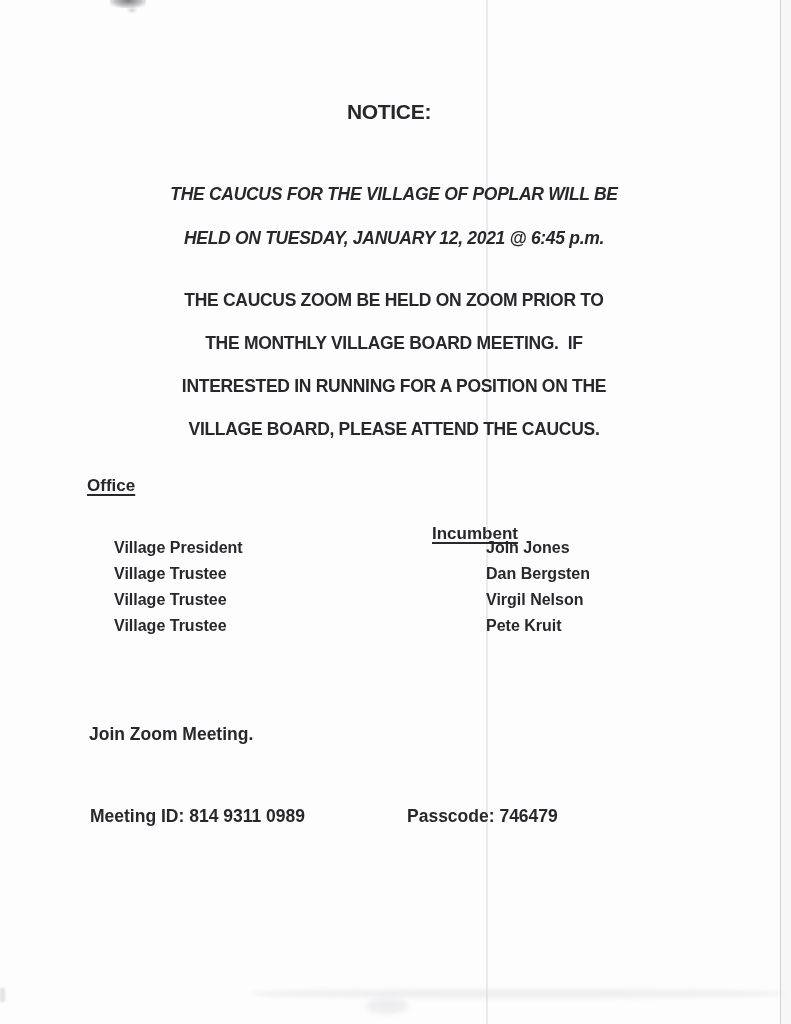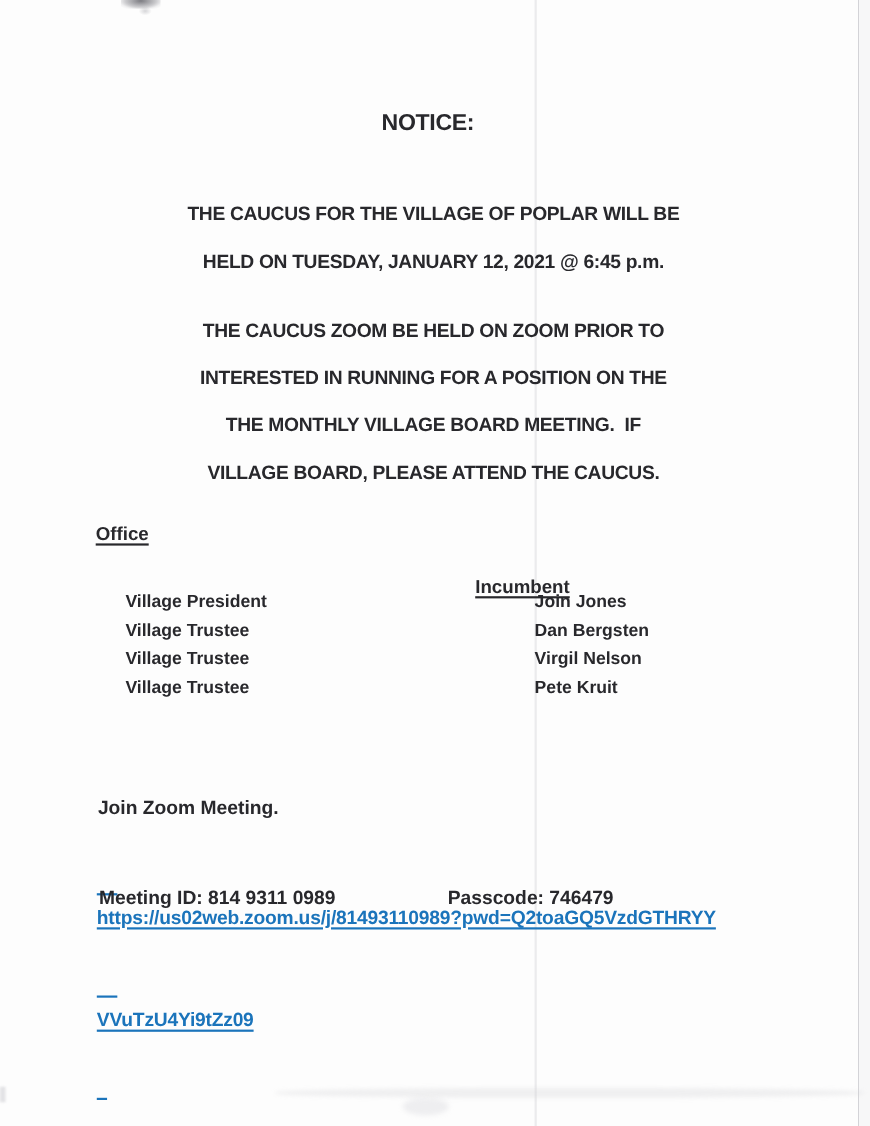--- a/index.html
+++ b/index.html
@@ -11,21 +11,21 @@
     overflow: hidden;
     font-family: "Liberation Sans", sans-serif;
     color: #28282c;
   }
   .txt { position: absolute; font-weight: bold; color: #28282c; }
   .center-block { left: 8px; width: 772px; text-align: center; }
   .title-line { top: 100px; left: 0; width: 778px; text-align: center;
                 font-size: 21px; letter-spacing: -0.3px; }
   .para { font-size: 17.5px; letter-spacing: -0.3px; }
   .para .line { white-space: pre; }
-  .para-1 { top: 172px; line-height: 44px; }
+  .para-1 { top: 172px; line-height: 44px; font-style: italic; }
   .para-2 { top: 279px; line-height: 43px; }
   .th { top: 476px; font-size: 17px; text-decoration: underline;
         text-decoration-thickness: 2px; text-underline-offset: 3px; }
   .col { top: 535px; line-height: 26px; font-size: 16px; margin-left: 26px; }
   .col .cell { white-space: pre; }
   .join-heading { top: 724px; left: 89px; font-size: 17.5px; }
   .zoom-link { top: 757px; left: 88px; font-size: 17.5px; letter-spacing: -0.2px;
                line-height: 31px; color: #1b74bb; font-weight: bold;
                text-decoration: underline; text-decoration-thickness: 2px;
                text-underline-offset: 3px; display: block; white-space: pre; cursor: pointer; }
@@ -69,22 +69,22 @@
 
   <div class="txt title-line">NOTICE:</div>
 
   <div class="txt center-block para para-1">
     <div class="line">THE CAUCUS FOR THE VILLAGE OF POPLAR WILL BE</div>
     <div class="line">HELD ON TUESDAY, JANUARY 12, 2021 @ 6:45 p.m.</div>
   </div>
 
   <div class="txt center-block para para-2">
     <div class="line">THE CAUCUS ZOOM BE HELD ON ZOOM PRIOR TO</div>
+    <div class="line">THE MONTHLY VILLAGE BOARD MEETING.  IF</div>
     <div class="line">INTERESTED IN RUNNING FOR A POSITION ON THE</div>
-    <div class="line">THE MONTHLY VILLAGE BOARD MEETING.  IF</div>
     <div class="line">VILLAGE BOARD, PLEASE ATTEND THE CAUCUS.</div>
   </div>
 
   <div class="txt th" style="left:87px;">Office</div>
   <div class="txt th" style="left:432px;margin-top:48px;">Incumbent</div>
 
   <div class="txt col" style="left:88px;">
     <div class="cell">Village President</div>
     <div class="cell">Village Trustee</div>
     <div class="cell">Village Trustee</div>
@@ -93,21 +93,17 @@
 
   <div class="txt col" style="left:460px;">
     <div class="cell">Join Jones</div>
     <div class="cell">Dan Bergsten</div>
     <div class="cell">Virgil Nelson</div>
     <div class="cell">Pete Kruit</div>
   </div>
 
   <div class="txt join-heading">Join Zoom Meeting.</div>
 
-  <a class="txt zoom-link">
-    <span class="link-line">https://us02web.zoom.us/j/81493110989?pwd=Q2toaGQ5VzdGTHRYY</span>
-    <span class="link-line">VVuTzU4Yi9tZz09</span>
-  </a>
 
   <div class="txt meeting-id">Meeting ID: 814 9311 0989</div>
   <div class="txt passcode">Passcode: 746479</div>
 
 </div>
 
 </body></html>

